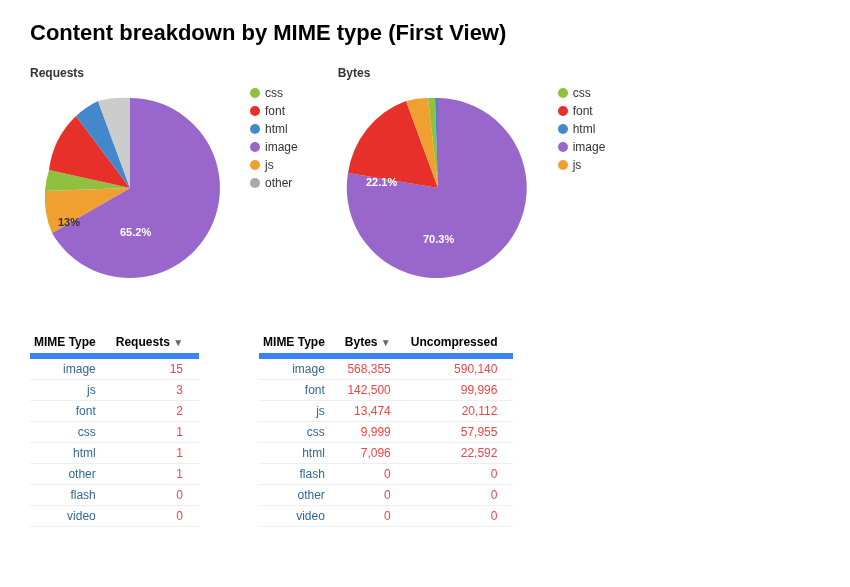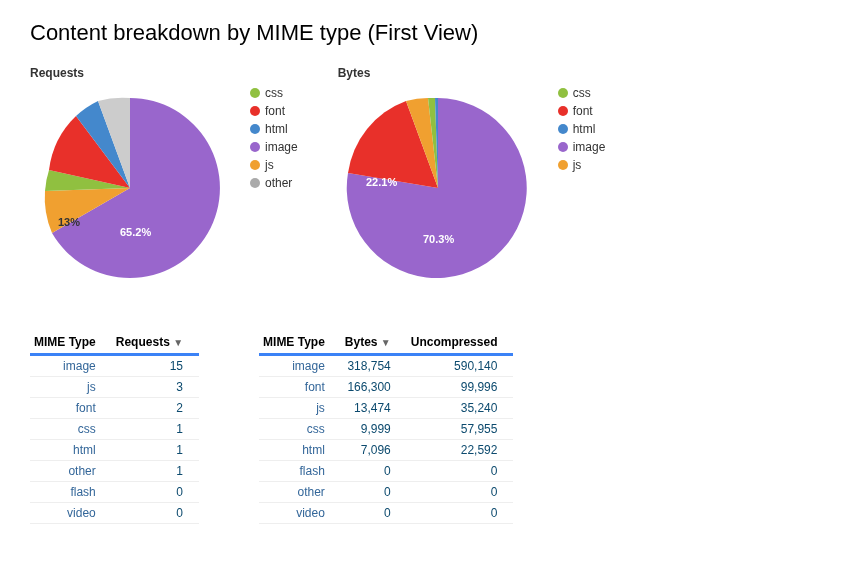--- a/index.html
+++ b/index.html
@@ -6,21 +6,21 @@
     body {
       font-family: Arial, sans-serif;
       font-size: 13px;
       background: #fff;
       color: #333;
       padding: 20px 30px;
       width: 850px;
     }
     h1 {
       font-size: 22px;
-      font-weight: normal;
+      font-weight: bold;
       margin-bottom: 20px;
       color: #000;
     }
     .charts-row {
       display: flex;
       gap: 40px;
       margin-bottom: 40px;
     }
     .chart-section {
       display: flex;
@@ -59,28 +59,28 @@
       gap: 60px;
     }
     table {
       border-collapse: collapse;
       font-size: 12px;
     }
     th {
       font-weight: bold;
       padding: 4px 16px 4px 4px;
       text-align: left;
-      border-bottom: 3px solid #3b82f6;
+      border-bottom: 6px solid #3b82f6;
       color: #000;
     }
     td {
       padding: 3px 16px 3px 4px;
       text-align: right;
       border-bottom: 1px solid #eee;
-      color: #0c4a6e;
+      color: #ef4444;
     }
     td:first-child {
       text-align: right;
       color: #336699;
     }
     th:first-child {
       text-align: left;
     }
     .sort-arrow {
       font-size: 10px;
@@ -243,32 +243,32 @@
       <thead>
         <tr>
           <th>MIME Type</th>
           <th style="text-align:left;">Bytes <span class="sort-arrow">▼</span></th>
           <th style="text-align:right;margin-left:24px;">Uncompressed</th>
         </tr>
       </thead>
       <tbody id="bytes-tbody">
       <tr>
     <td>image</td>
-    <td>318,754</td>
+    <td>568,355</td>
     <td>590,140</td>
   </tr>
           <tr>
     <td>font</td>
-    <td>166,300</td>
+    <td>142,500</td>
     <td>99,996</td>
   </tr>
           <tr>
     <td>js</td>
     <td>13,474</td>
-    <td>35,240</td>
+    <td>20,112</td>
   </tr>
           <tr>
     <td>css</td>
     <td>9,999</td>
     <td>57,955</td>
   </tr>
           <tr>
     <td>html</td>
     <td>7,096</td>
     <td>22,592</td>

